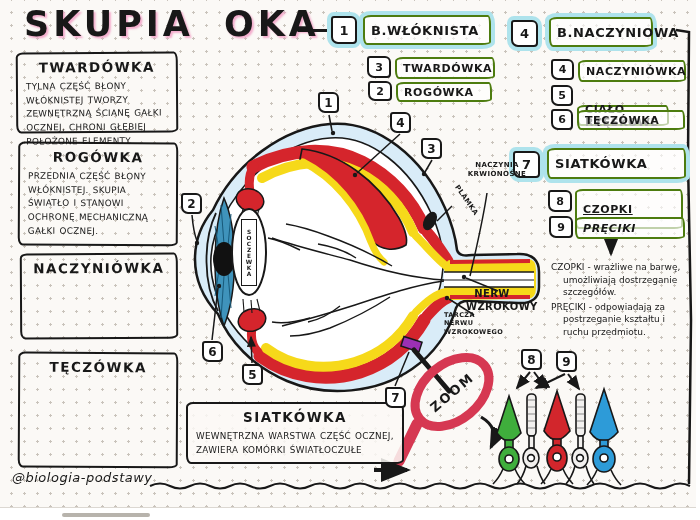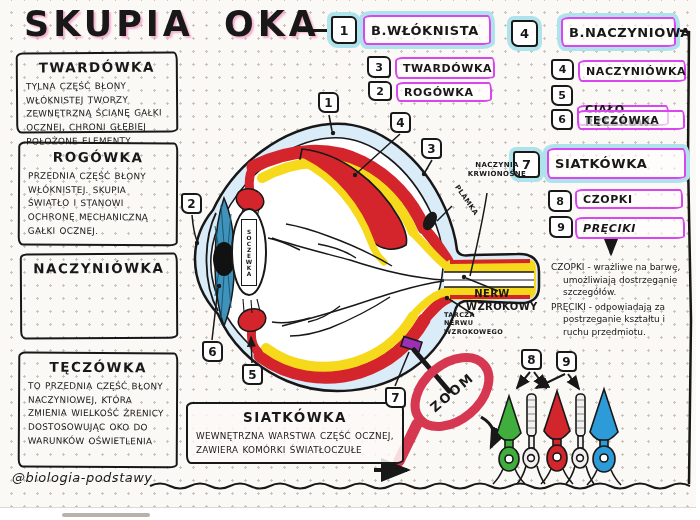--- a/index.html
+++ b/index.html
@@ -17,21 +17,21 @@
   .title .gap { display:inline-block; width:30px; }
   .title-dash { position:absolute; left:297px; top:29px; width:38px; height:3px; background:#181818; border-radius:2px; }
   
   .ibox { position:absolute; border:2.2px solid #181818; padding:5px 8px 3px;
           border-radius:7px 4px 9px 5px / 5px 9px 4px 8px; }
   .ibox h3 { margin:0 0 5px; text-align:center; font-size:13.5px; letter-spacing:1.5px; }
   .ibox p { margin:0; font-size:8.8px; line-height:1.55; letter-spacing:0.3px; word-spacing:1px; font-weight:500; }
   
   .numbox { position:absolute; background:#fff; border:2px solid #181818; display:flex; align-items:center;
             justify-content:center; font-weight:bold; border-radius:3px 6px 4px 7px; z-index:5; }
-  .lblbox { position:absolute; border:2px solid #d946ef; display:flex; align-items:center; font-weight:bold;
+  .lblbox { position:absolute; border:2px solid #4d7c0f; display:flex; align-items:center; font-weight:bold;
             letter-spacing:0.6px; padding:0 6px; background:rgba(255,255,255,0.65);
             border-radius:8px 3px 9px 4px / 4px 9px 3px 8px; z-index:5; }
   .hl { box-shadow:0 0 0 4px #aee3ec; }
   .lg  { font-size:13px; }
   .sm  { font-size:11px; }
   .marker { width:21px; height:21px; font-size:12px; z-index:6; }
   
   .dlabel { position:absolute; font-size:7px; font-weight:bold; letter-spacing:0.4px; line-height:1.3;
             text-align:center; z-index:6; }
   .notes { position:absolute; left:551px; top:261px; width:142px; font-size:9px; line-height:1.4; z-index:5; }
@@ -262,50 +262,49 @@
 </div>
 <div class="ibox" style="left:18px; top:142px; width:160px; height:104px; transform:rotate(0.3deg);">
   <h3>ROGÓWKA</h3>
   <p>PRZEDNIA CZĘŚĆ BŁONY WŁÓKNISTEJ. SKUPIA ŚWIATŁO I STANOWI OCHRONĘ MECHANICZNĄ GAŁKI OCZNEJ.</p>
 </div>
 <div class="ibox" style="left:20px; top:253px; width:158px; height:86px; transform:rotate(-0.3deg);">
   <h3>NACZYNIÓWKA</h3>
 </div>
 <div class="ibox" style="left:18px; top:352px; width:160px; height:116px; transform:rotate(0.3deg);">
   <h3>TĘCZÓWKA</h3>
-  <p>TO PRZEDNIA CZĘŚĆ BŁONY NACZYNIOWEJ, KTÓRA ZMIENIA WIELKOŚĆ ŹRENICY DOSTOSOWUJĄC OKO DO WARUNKÓW OŚWIETLENIA</p>
 </div>
 
 <div class="ibox" style="left:186px; top:402px; width:218px; height:62px; z-index:5; background:rgba(251,249,246,0.85);">
   <h3>SIATKÓWKA</h3>
   <p>WEWNĘTRZNA WARSTWA CZĘŚĆ OCZNEJ, ZAWIERA KOMÓRKI ŚWIATŁOCZUŁE</p>
 </div>
 
 <div class="handle">@biologia-podstawy</div>
 
 <div class="numbox lg hl" style="left:331px; top:16px; width:26px; height:28px;">1</div>
 <div class="lblbox lg hl" style="left:363px; top:15px; width:128px; height:30px;">B.WŁÓKNISTA</div>
 <div class="numbox sm" style="left:367px; top:56px; width:24px; height:22px;">3</div>
 <div class="lblbox sm" style="left:395px; top:57px; width:100px; height:22px;">TWARDÓWKA</div>
 <div class="numbox sm" style="left:368px; top:81px; width:24px; height:20px;">2</div>
 <div class="lblbox sm" style="left:396px; top:82px; width:96px; height:20px;">ROGÓWKA</div>
 
 <div class="numbox lg hl" style="left:511px; top:20px; width:27px; height:27px;">4</div>
-<div class="lblbox lg hl" style="left:549px; top:17px; width:115px; height:30px;margin-left:12px;">B.NACZYNIOWA</div>
+<div class="lblbox lg hl" style="left:549px; top:17px; width:104px; height:30px;">B.NACZYNIOWA</div>
 <div class="numbox sm" style="left:551px; top:59px; width:23px; height:21px;">4</div>
 <div class="lblbox sm" style="left:578px; top:60px; width:108px; height:22px;">NACZYNIÓWKA</div>
 <div class="numbox sm" style="left:551px; top:85px; width:22px; height:21px;">5</div>
 <div class="lblbox sm" style="left:577px; top:86px; width:92px; height:21px;margin-top:19px;">CIAŁO RZĘSKOWE</div>
 <div class="numbox sm" style="left:551px; top:109px; width:22px; height:21px;">6</div>
 <div class="lblbox sm" style="left:577px; top:110px; width:108px; height:20px;">TĘCZÓWKA</div>
 
 <div class="numbox lg hl" style="left:513px; top:151px; width:27px; height:27px;">7</div>
 <div class="lblbox lg hl" style="left:547px; top:148px; width:139px; height:31px;">SIATKÓWKA</div>
 <div class="numbox sm" style="left:548px; top:190px; width:24px; height:22px;">8</div>
-<div class="lblbox sm" style="left:575px; top:189px; width:108px; height:20px;">CZOPKI</div>
+<div class="lblbox sm" style="left:575px; top:189px; width:108px; height:40px;text-decoration:underline;">CZOPKI</div>
 <div class="numbox sm" style="left:549px; top:216px; width:24px; height:22px;">9</div>
 <div class="lblbox sm" style="left:575px; top:217px; width:110px; height:22px;font-style:italic;">PRĘCIKI</div>
 
 <div class="notes">
   <p>CZOPKI - wrażliwe na barwę, umożliwiają dostrzeganie szczegółów.</p>
   <p>PRĘCIKI - odpowiadają za postrzeganie kształtu i ruchu przedmiotu.</p>
 </div>
 
 <div class="numbox marker" style="left:318px; top:92px;">1</div>
 <div class="numbox marker" style="left:181px; top:193px;">2</div>

